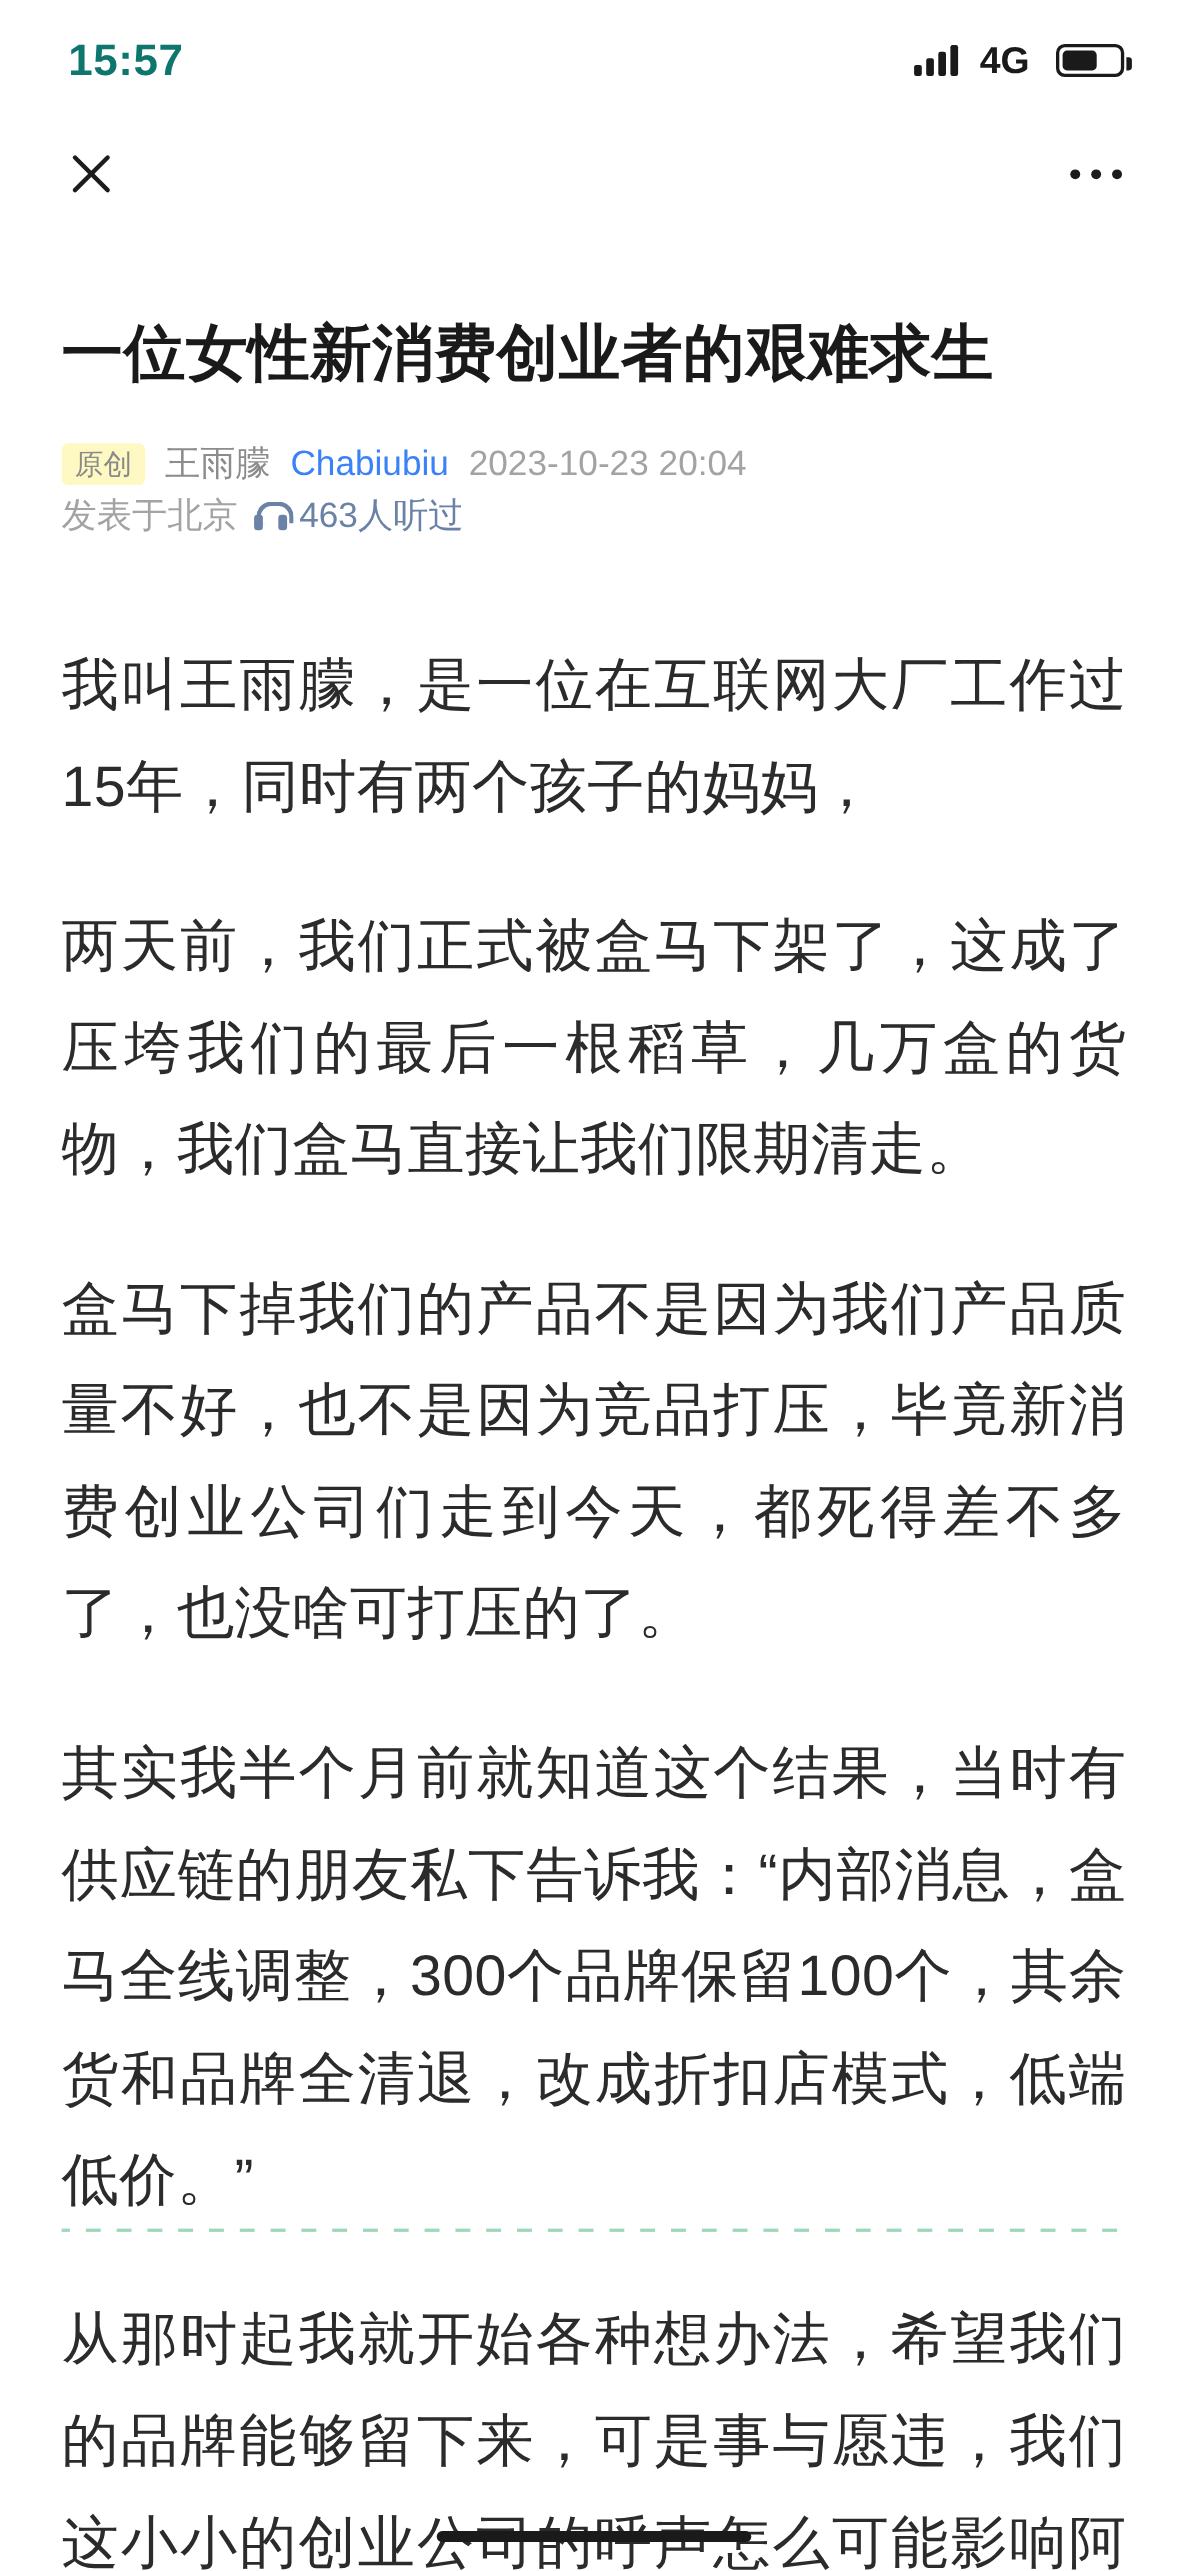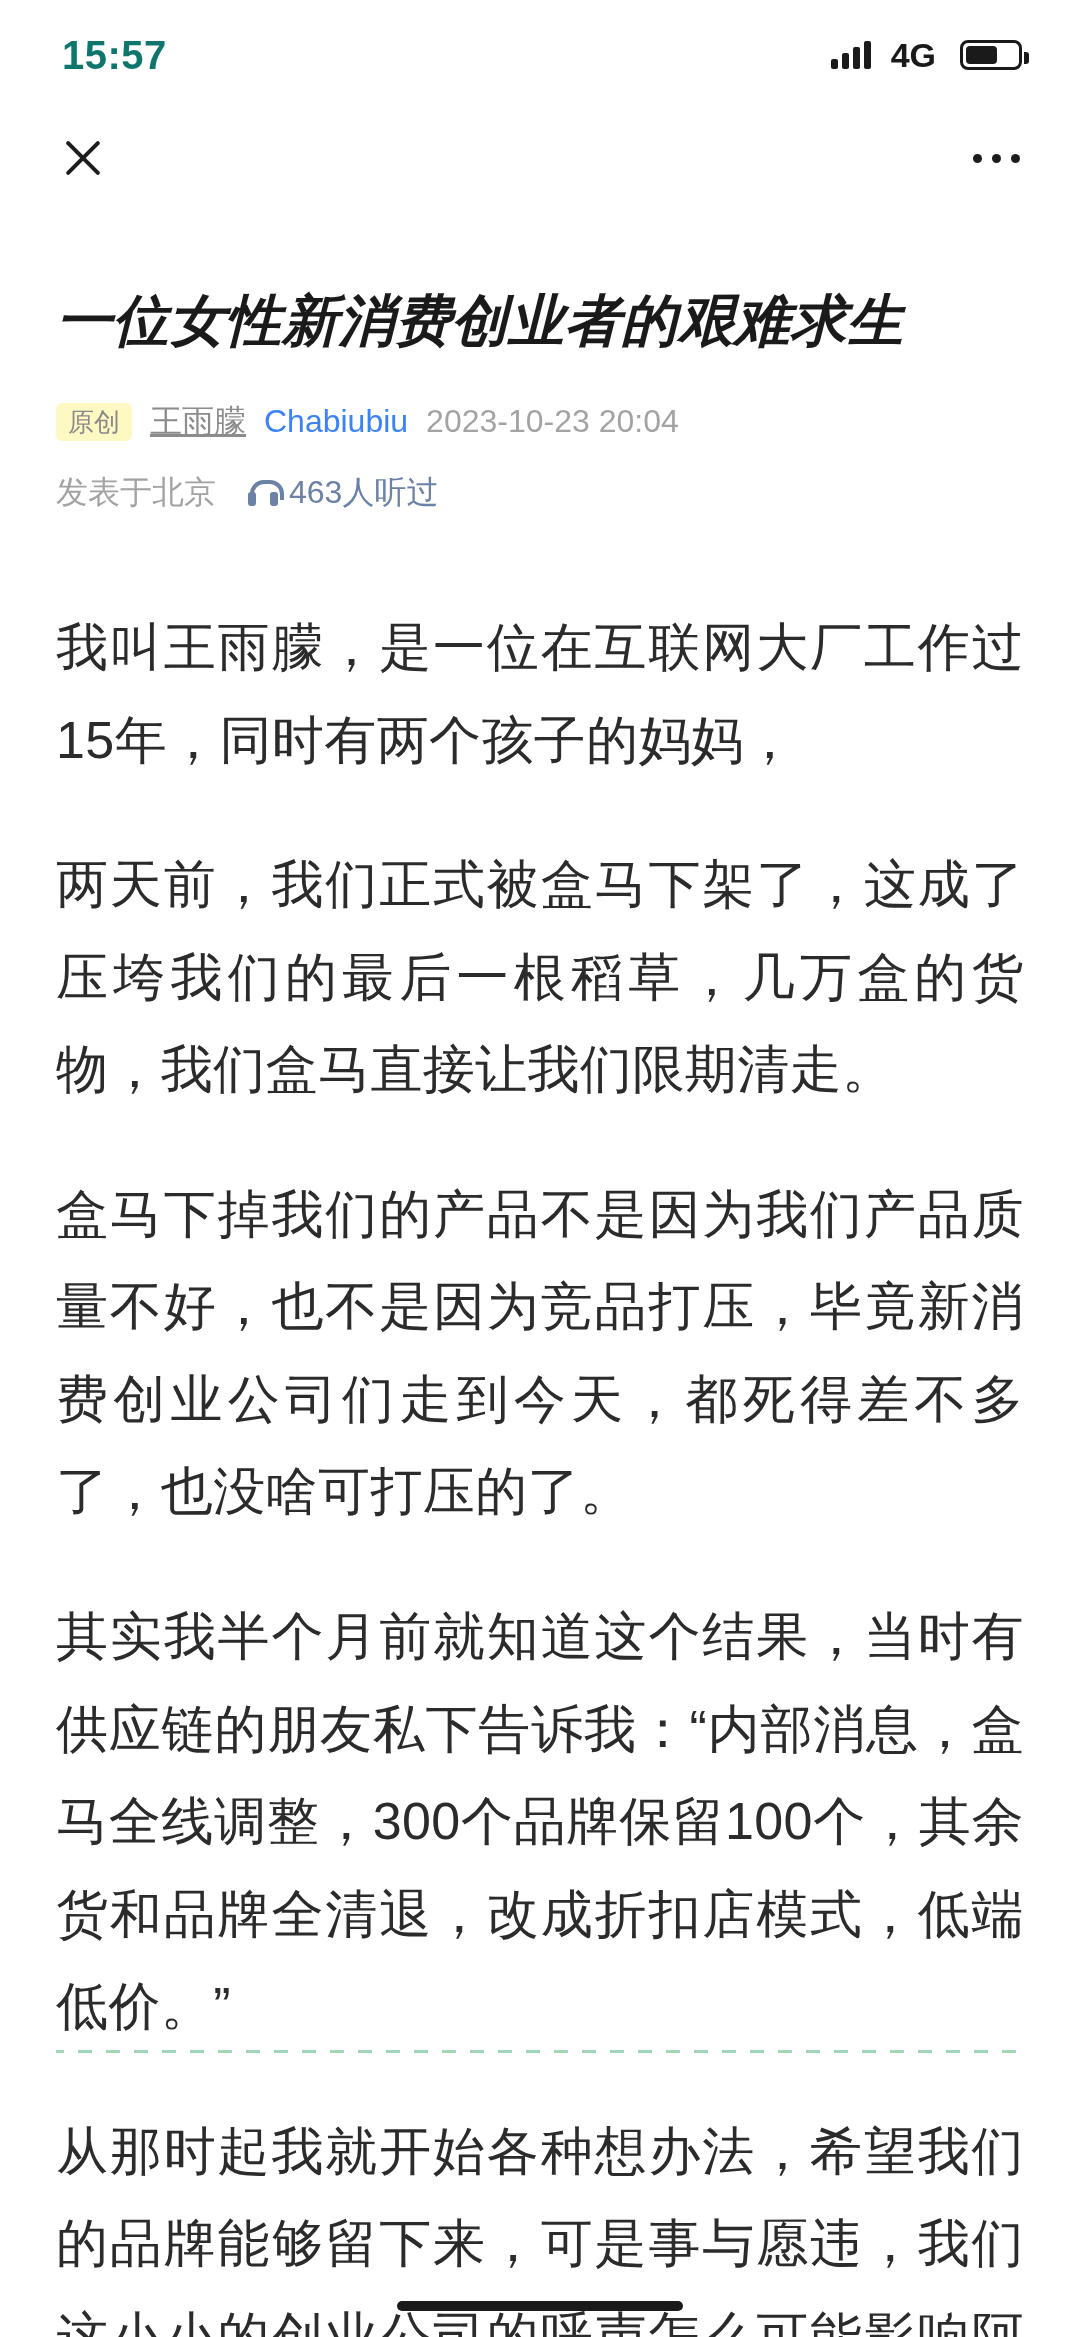--- a/index.html
+++ b/index.html
@@ -115,48 +115,47 @@
 
   
   .article { padding:0 56px; }
   .title {
     font-size:56px;
     font-weight:700;
     color:#1a1a1a;
     line-height:1.32;
     margin-top:78px;
     letter-spacing:0.5px;
-    font-style:italic;
   }
   .meta {
     margin-top:38px;
     display:flex;
     align-items:center;
     flex-wrap:wrap;
     gap:0 18px;
     font-size:32px;
     color:#9c9c9c;
     line-height:1.6;
   }
   .badge-original {
     font-size:26px;
     color:#8a8a8a;
     background:#fef9c3;
     border-radius:6px;
     padding:6px 12px;
     line-height:1;
   }
-  .meta-author { color:#8c8c8c;text-decoration:underline; }
+  .meta-author { color:#8c8c8c; }
   .meta-account { color:#3b82f6; }
   .meta-date { color:#a3a3a3; }
   .meta-line2 {
-    margin-top:24px;
-    display:flex;
-    align-items:center;
-    gap:31px;
+    margin-top:0;
+    display:flex;
+    align-items:center;
+    gap:14px;
     font-size:32px;
     color:#a3a3a3;
   }
   .listen {
     display:flex;
     align-items:center;
     gap:10px;
     color:#6b82a6;
   }
   .headphone-icon {

